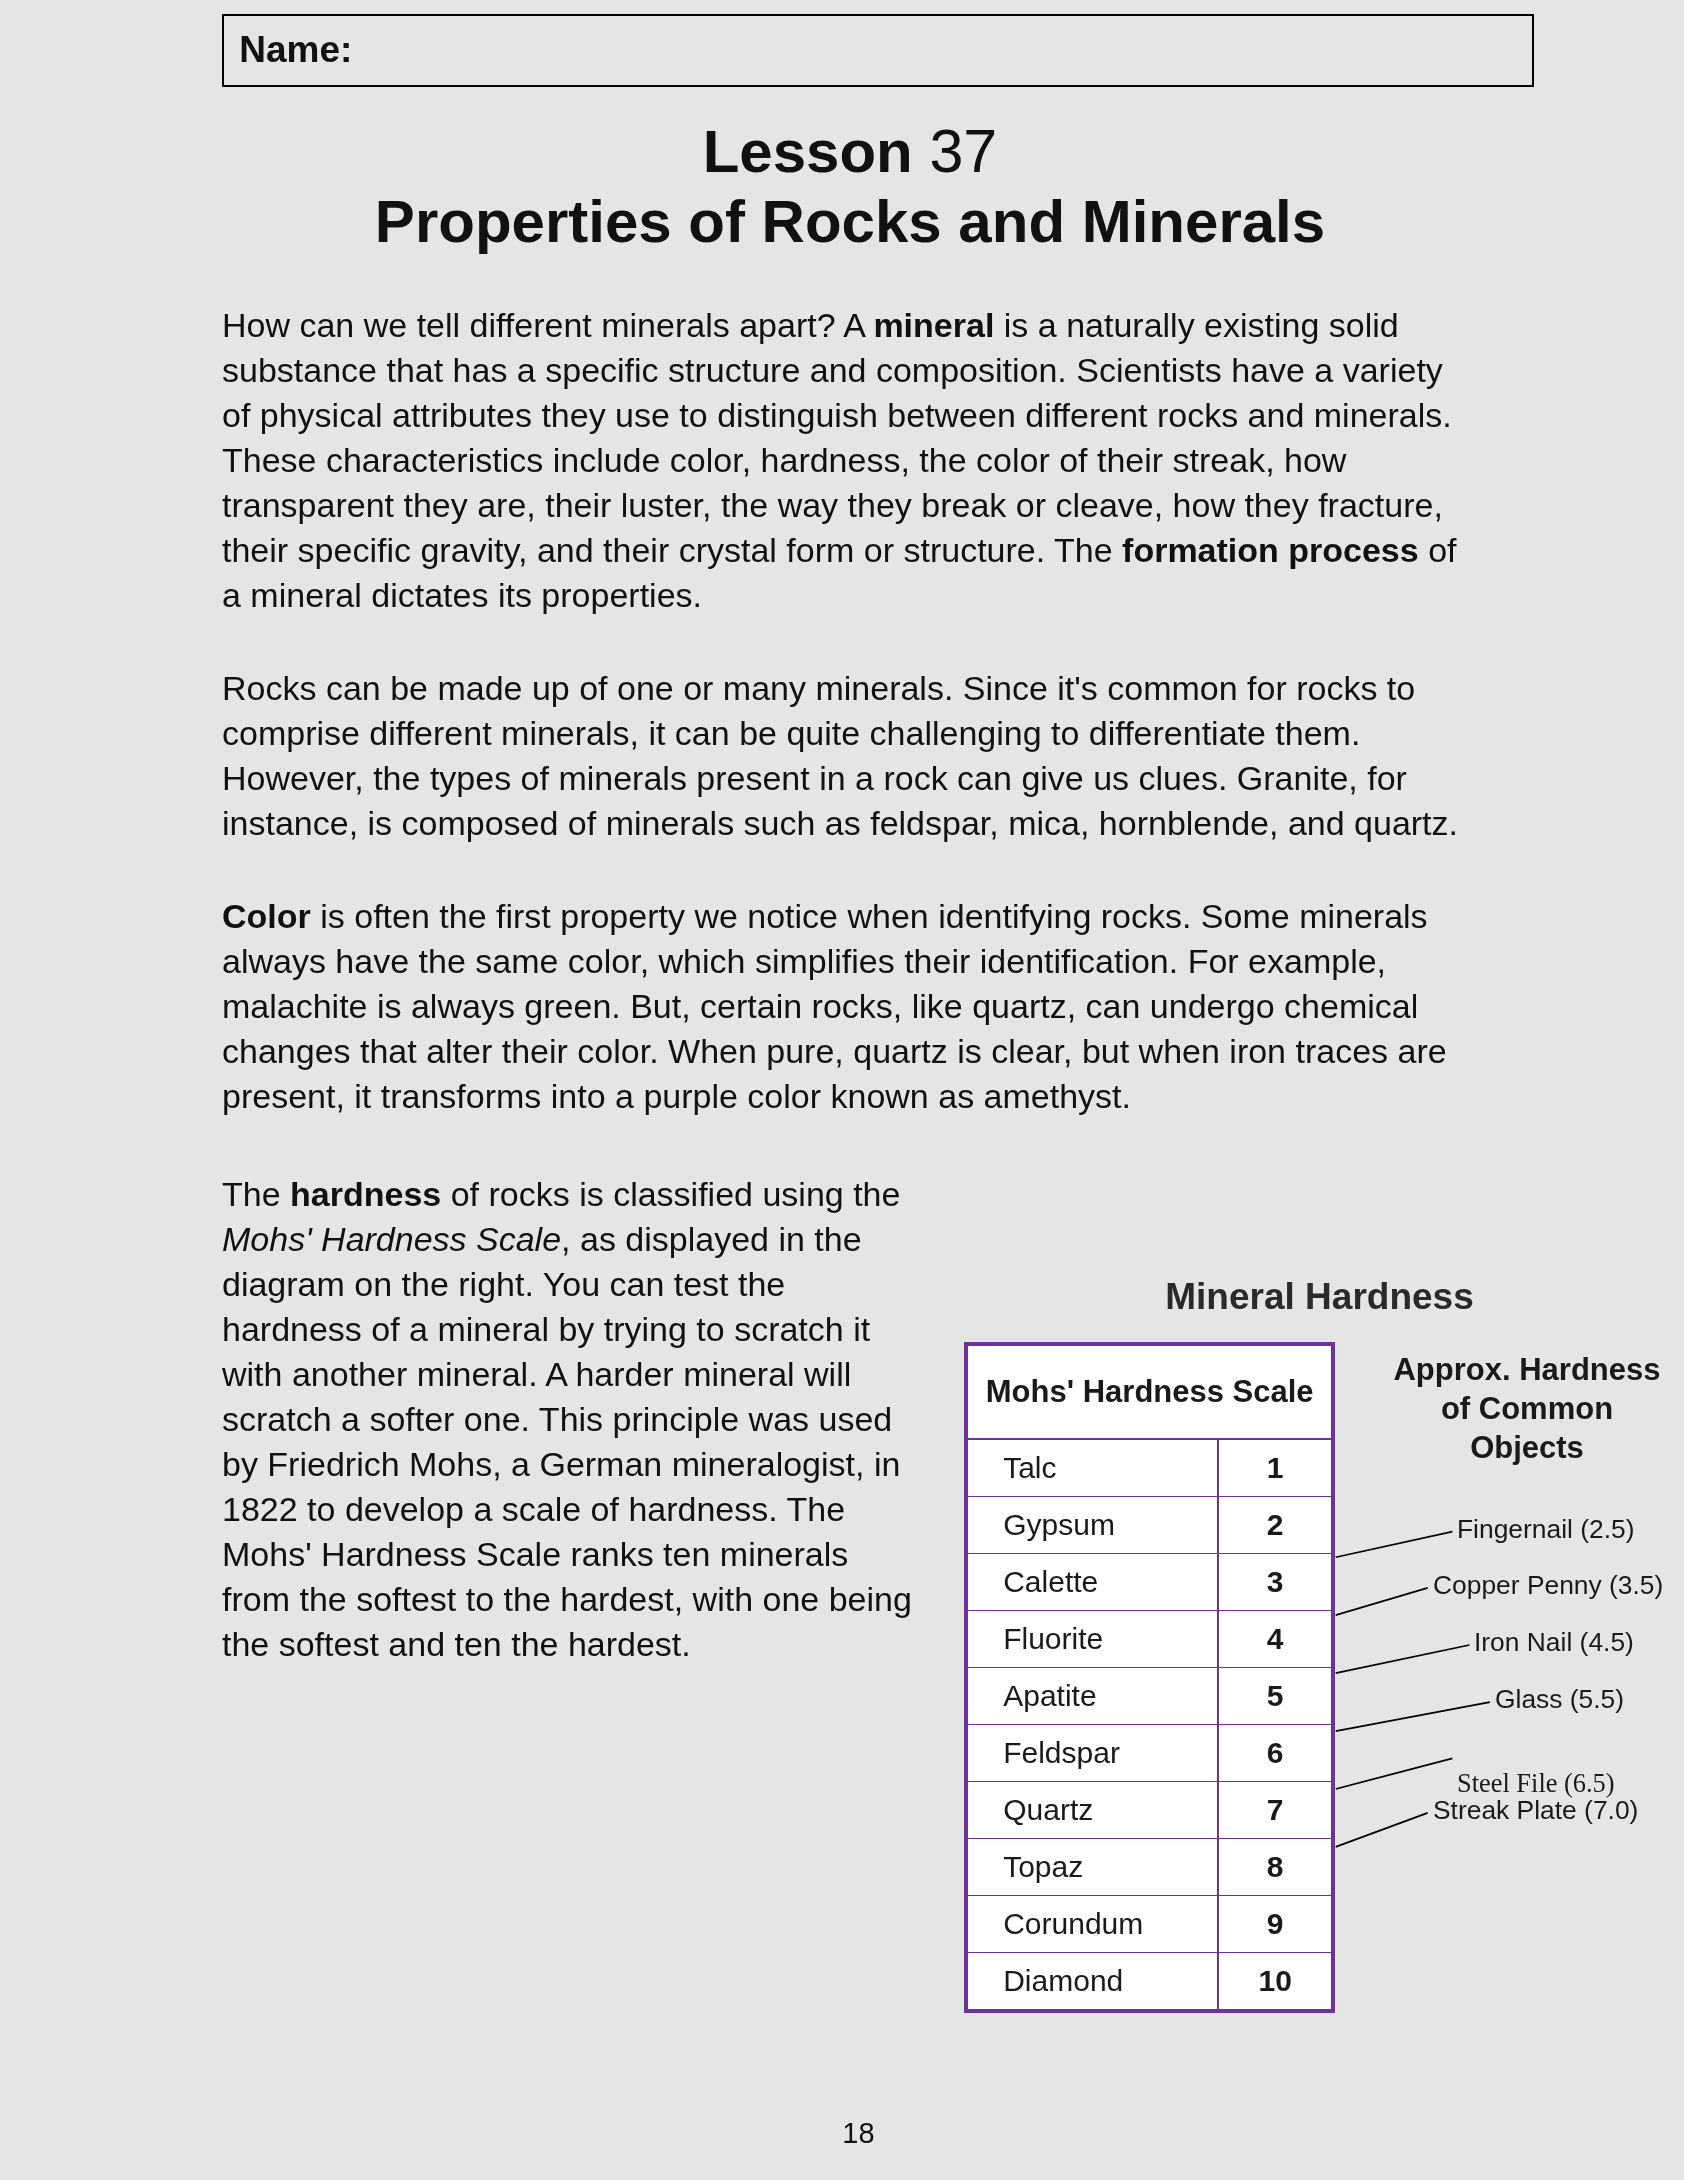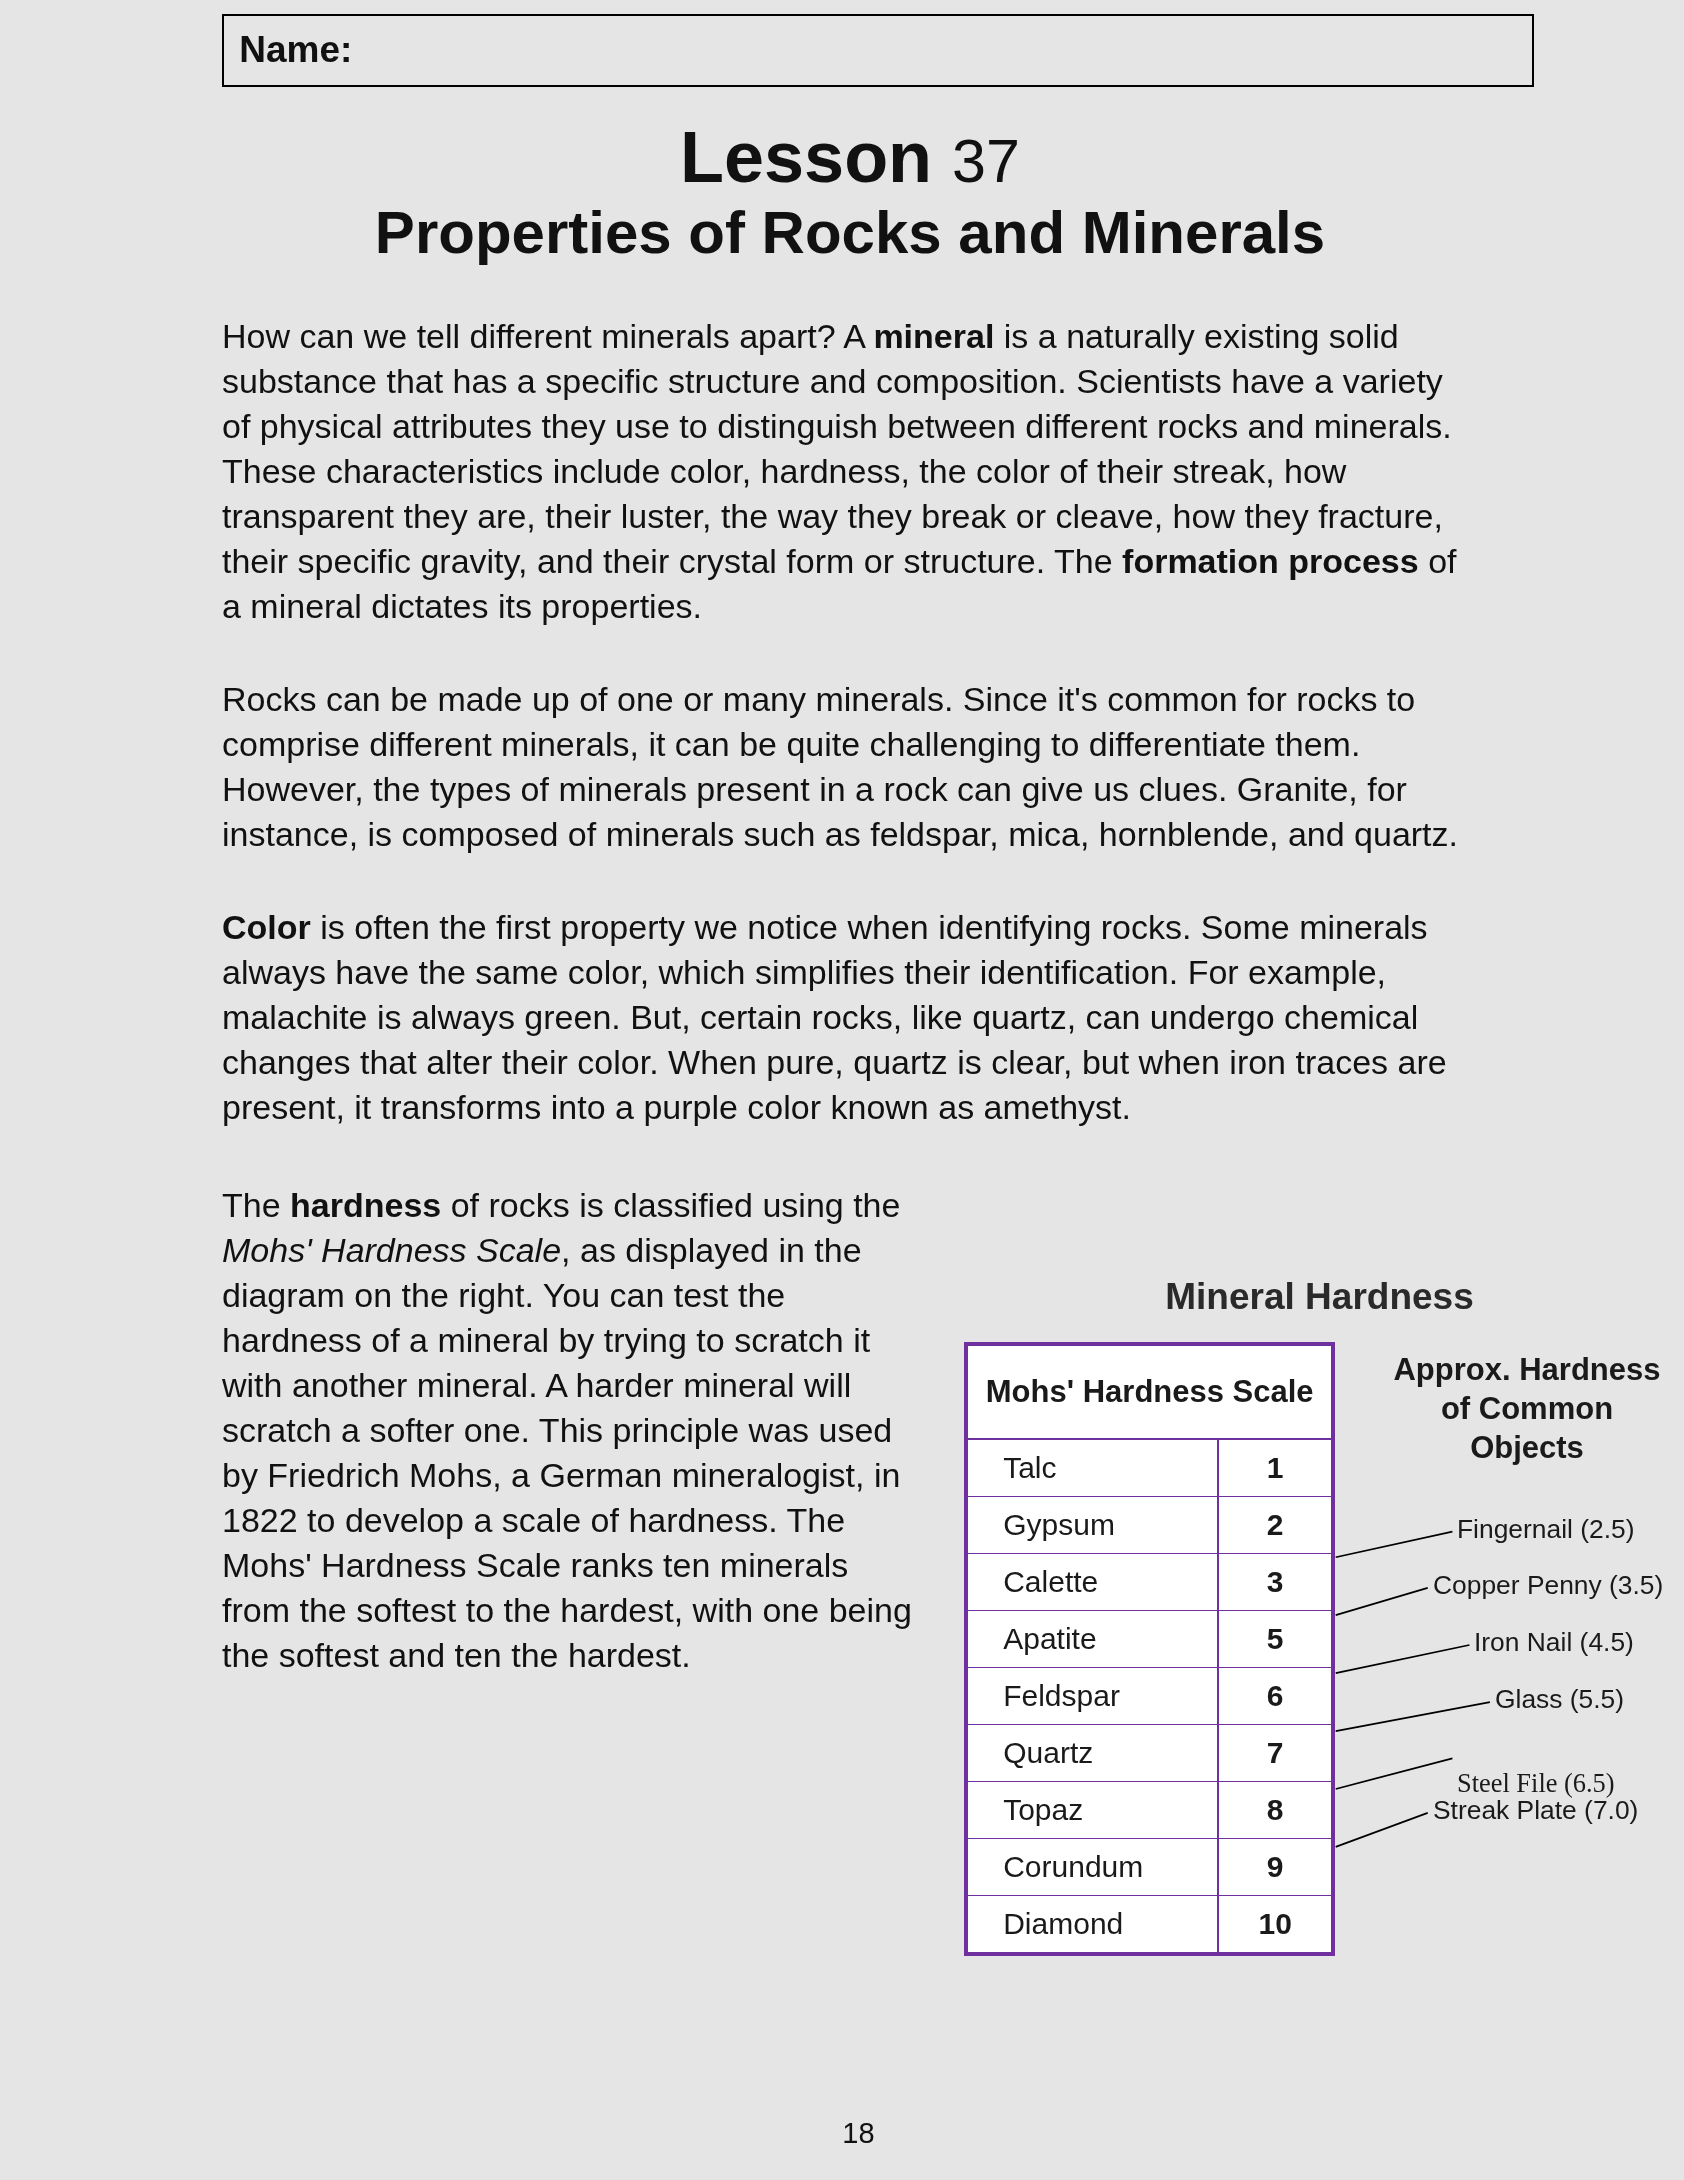--- a/index.html
+++ b/index.html
@@ -15,21 +15,21 @@
   }
   .name-box {
     width:1312px; height:73px;
     border:2.6px solid #000000;
     box-sizing:border-box;
     display:flex; align-items:center;
     padding:0 15.3px;
     font-size:37px; font-weight:bold;
   }
   .title-line1 { width:1256px; text-align:center; margin-top:34px; line-height:1; }
-  .lesson-word  { font-size:72px;  font-weight:bold;text-align:center; }
+  .lesson-word  { font-size:60px;  font-weight:bold;text-align:center; }
   .lesson-number{ font-size:61px; font-weight:normal;margin-top:17px; }
   .subtitle { width:1256px; text-align:center; margin-top:7px; font-size:60px; font-weight:bold; line-height:1.1; }
   .para { width:1256px; margin-top:48px; font-size:34px; line-height:45px; color:#111111; }
   .para.hardness { width:690px; margin-top:53px; }
   .b { font-weight:bold; }
   .i { font-style:italic; }
 
   .diagram { position:absolute; left:954px; top:1276px; width:731px; height:784px; }
   .diagram-title { width:100%; text-align:center; font-size:37px; font-weight:bold; color:#2a2a2a; }
   .mohs-table {
@@ -107,20 +107,24 @@
         </div>
       <div class="mohs-row">
           <div class="cell-mineral">Gypsum</div>
           <div class="cell-value">2</div>
         </div>
       <div class="mohs-row">
           <div class="cell-mineral">Calette</div>
           <div class="cell-value">3</div>
         </div>
       <div class="mohs-row">
+          <div class="cell-mineral">Fluorite</div>
+          <div class="cell-value">4</div>
+        </div>
+      <div class="mohs-row">
           <div class="cell-mineral">Apatite</div>
           <div class="cell-value">5</div>
         </div>
       <div class="mohs-row">
           <div class="cell-mineral">Feldspar</div>
           <div class="cell-value">6</div>
         </div>
       <div class="mohs-row">
           <div class="cell-mineral">Quartz</div>
           <div class="cell-value">7</div>

